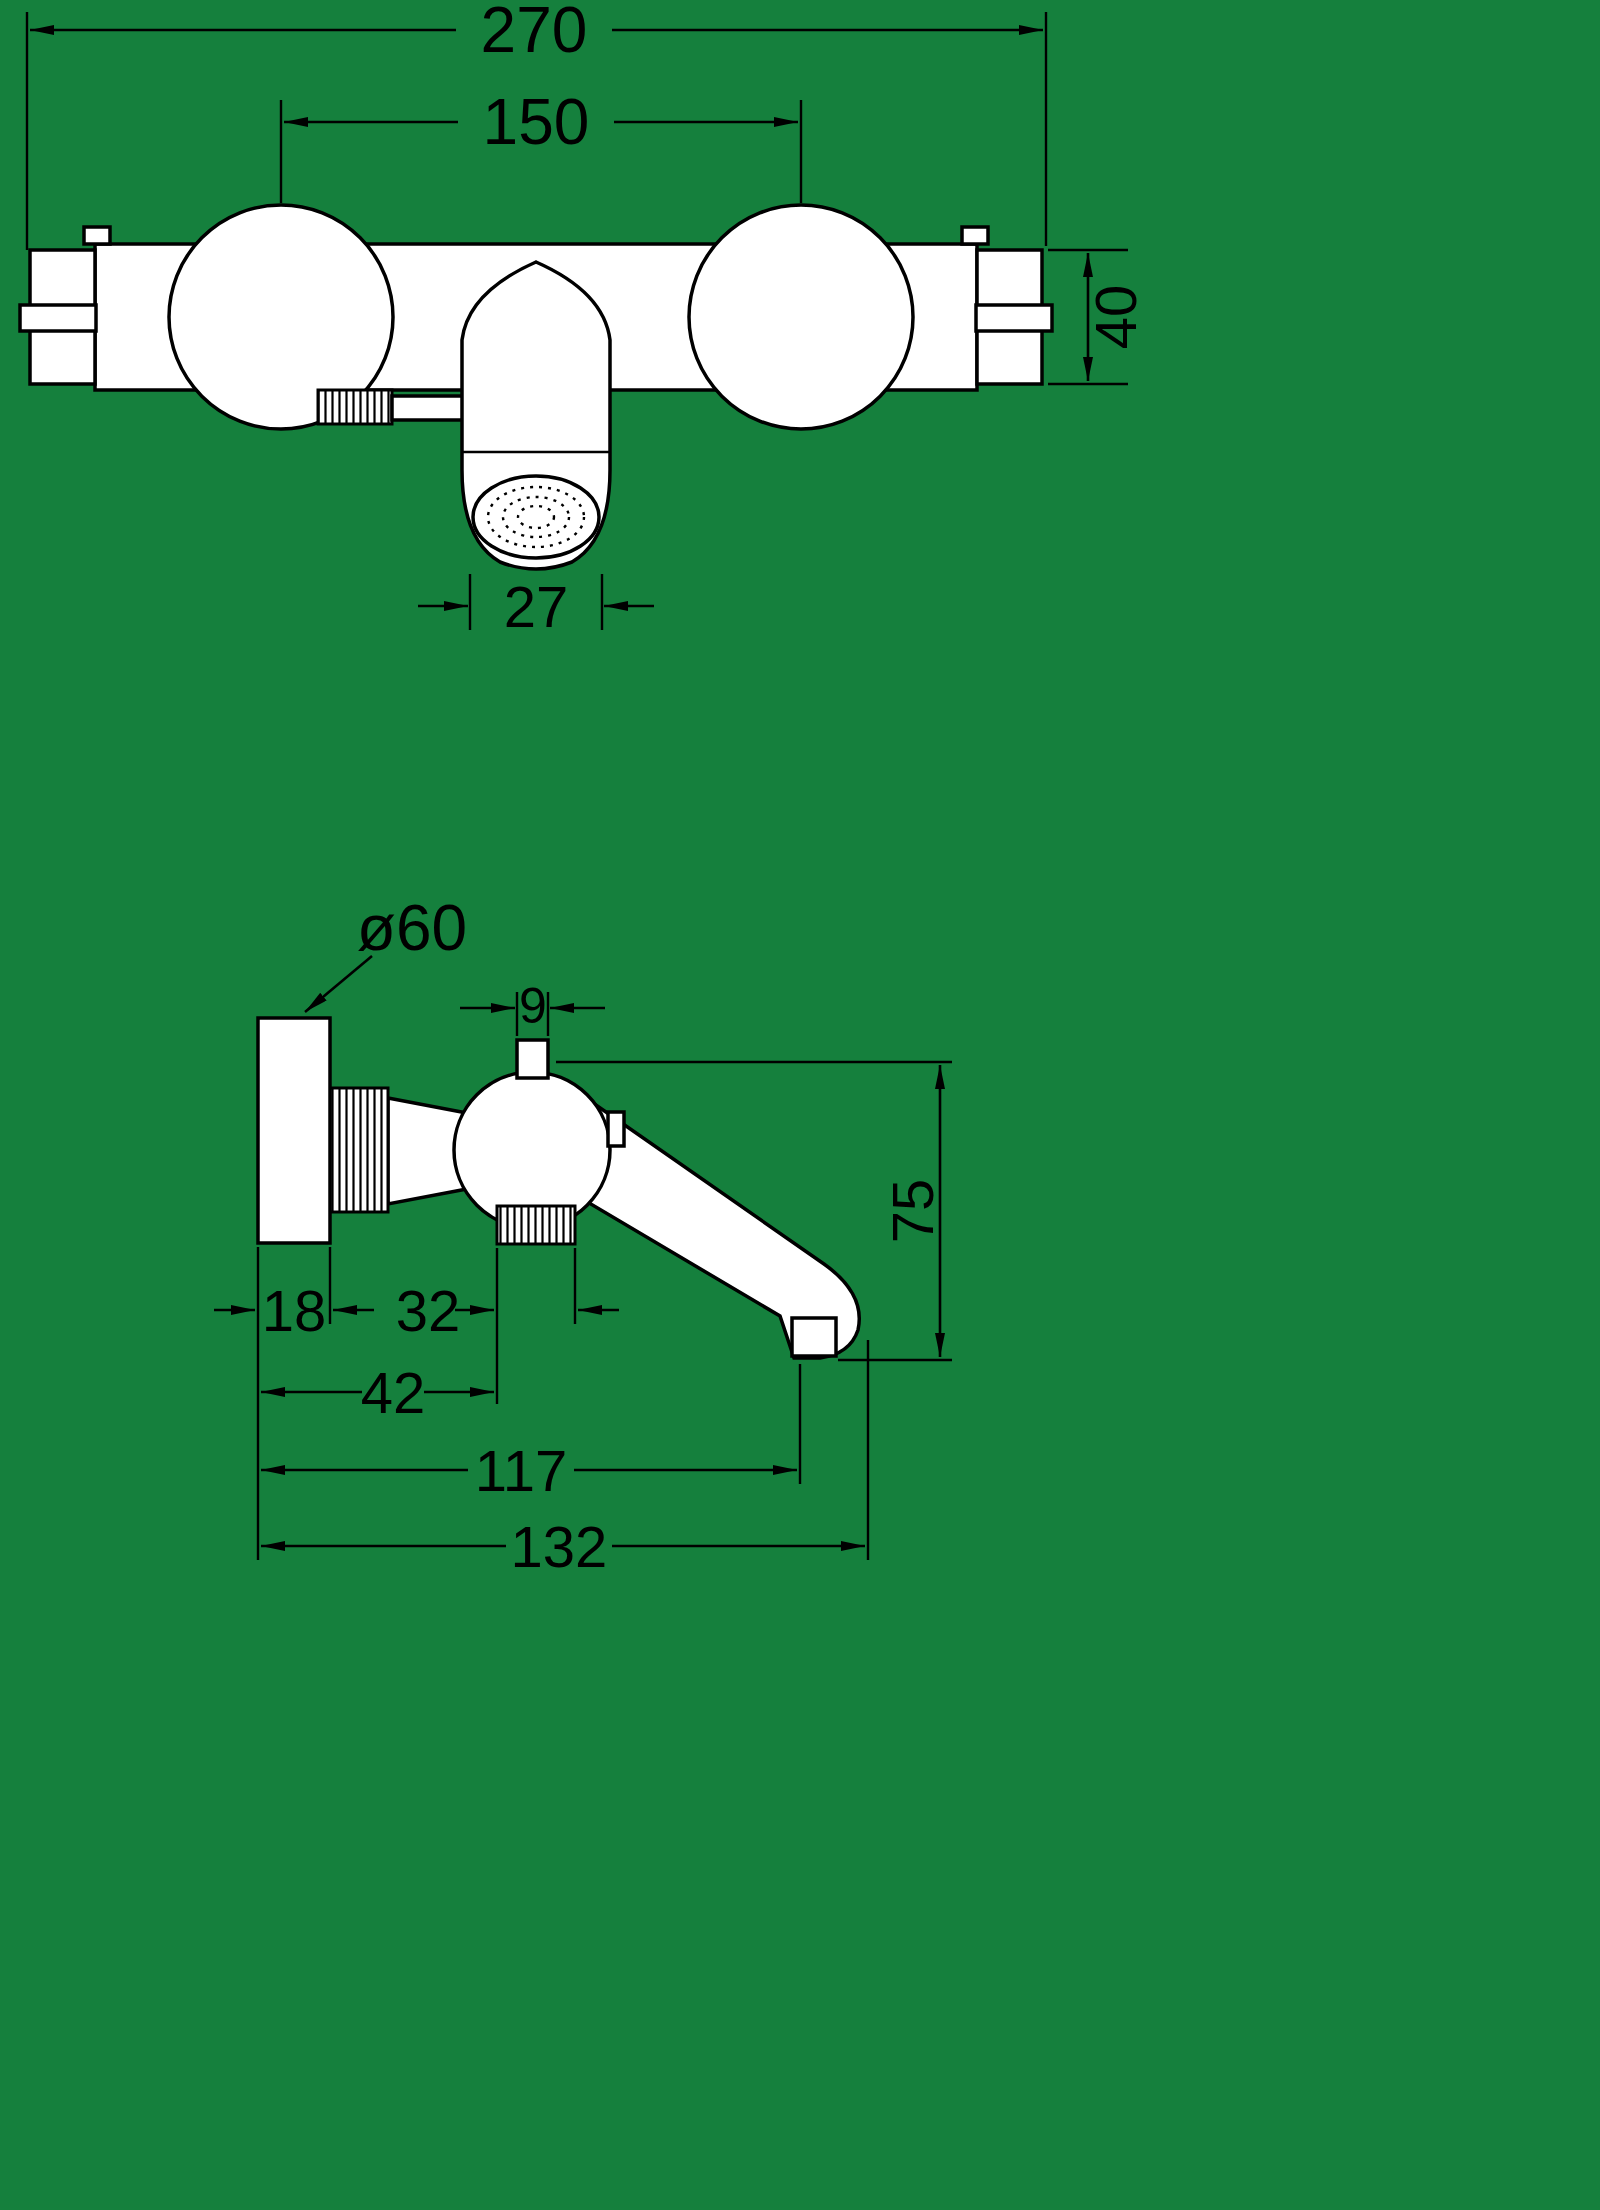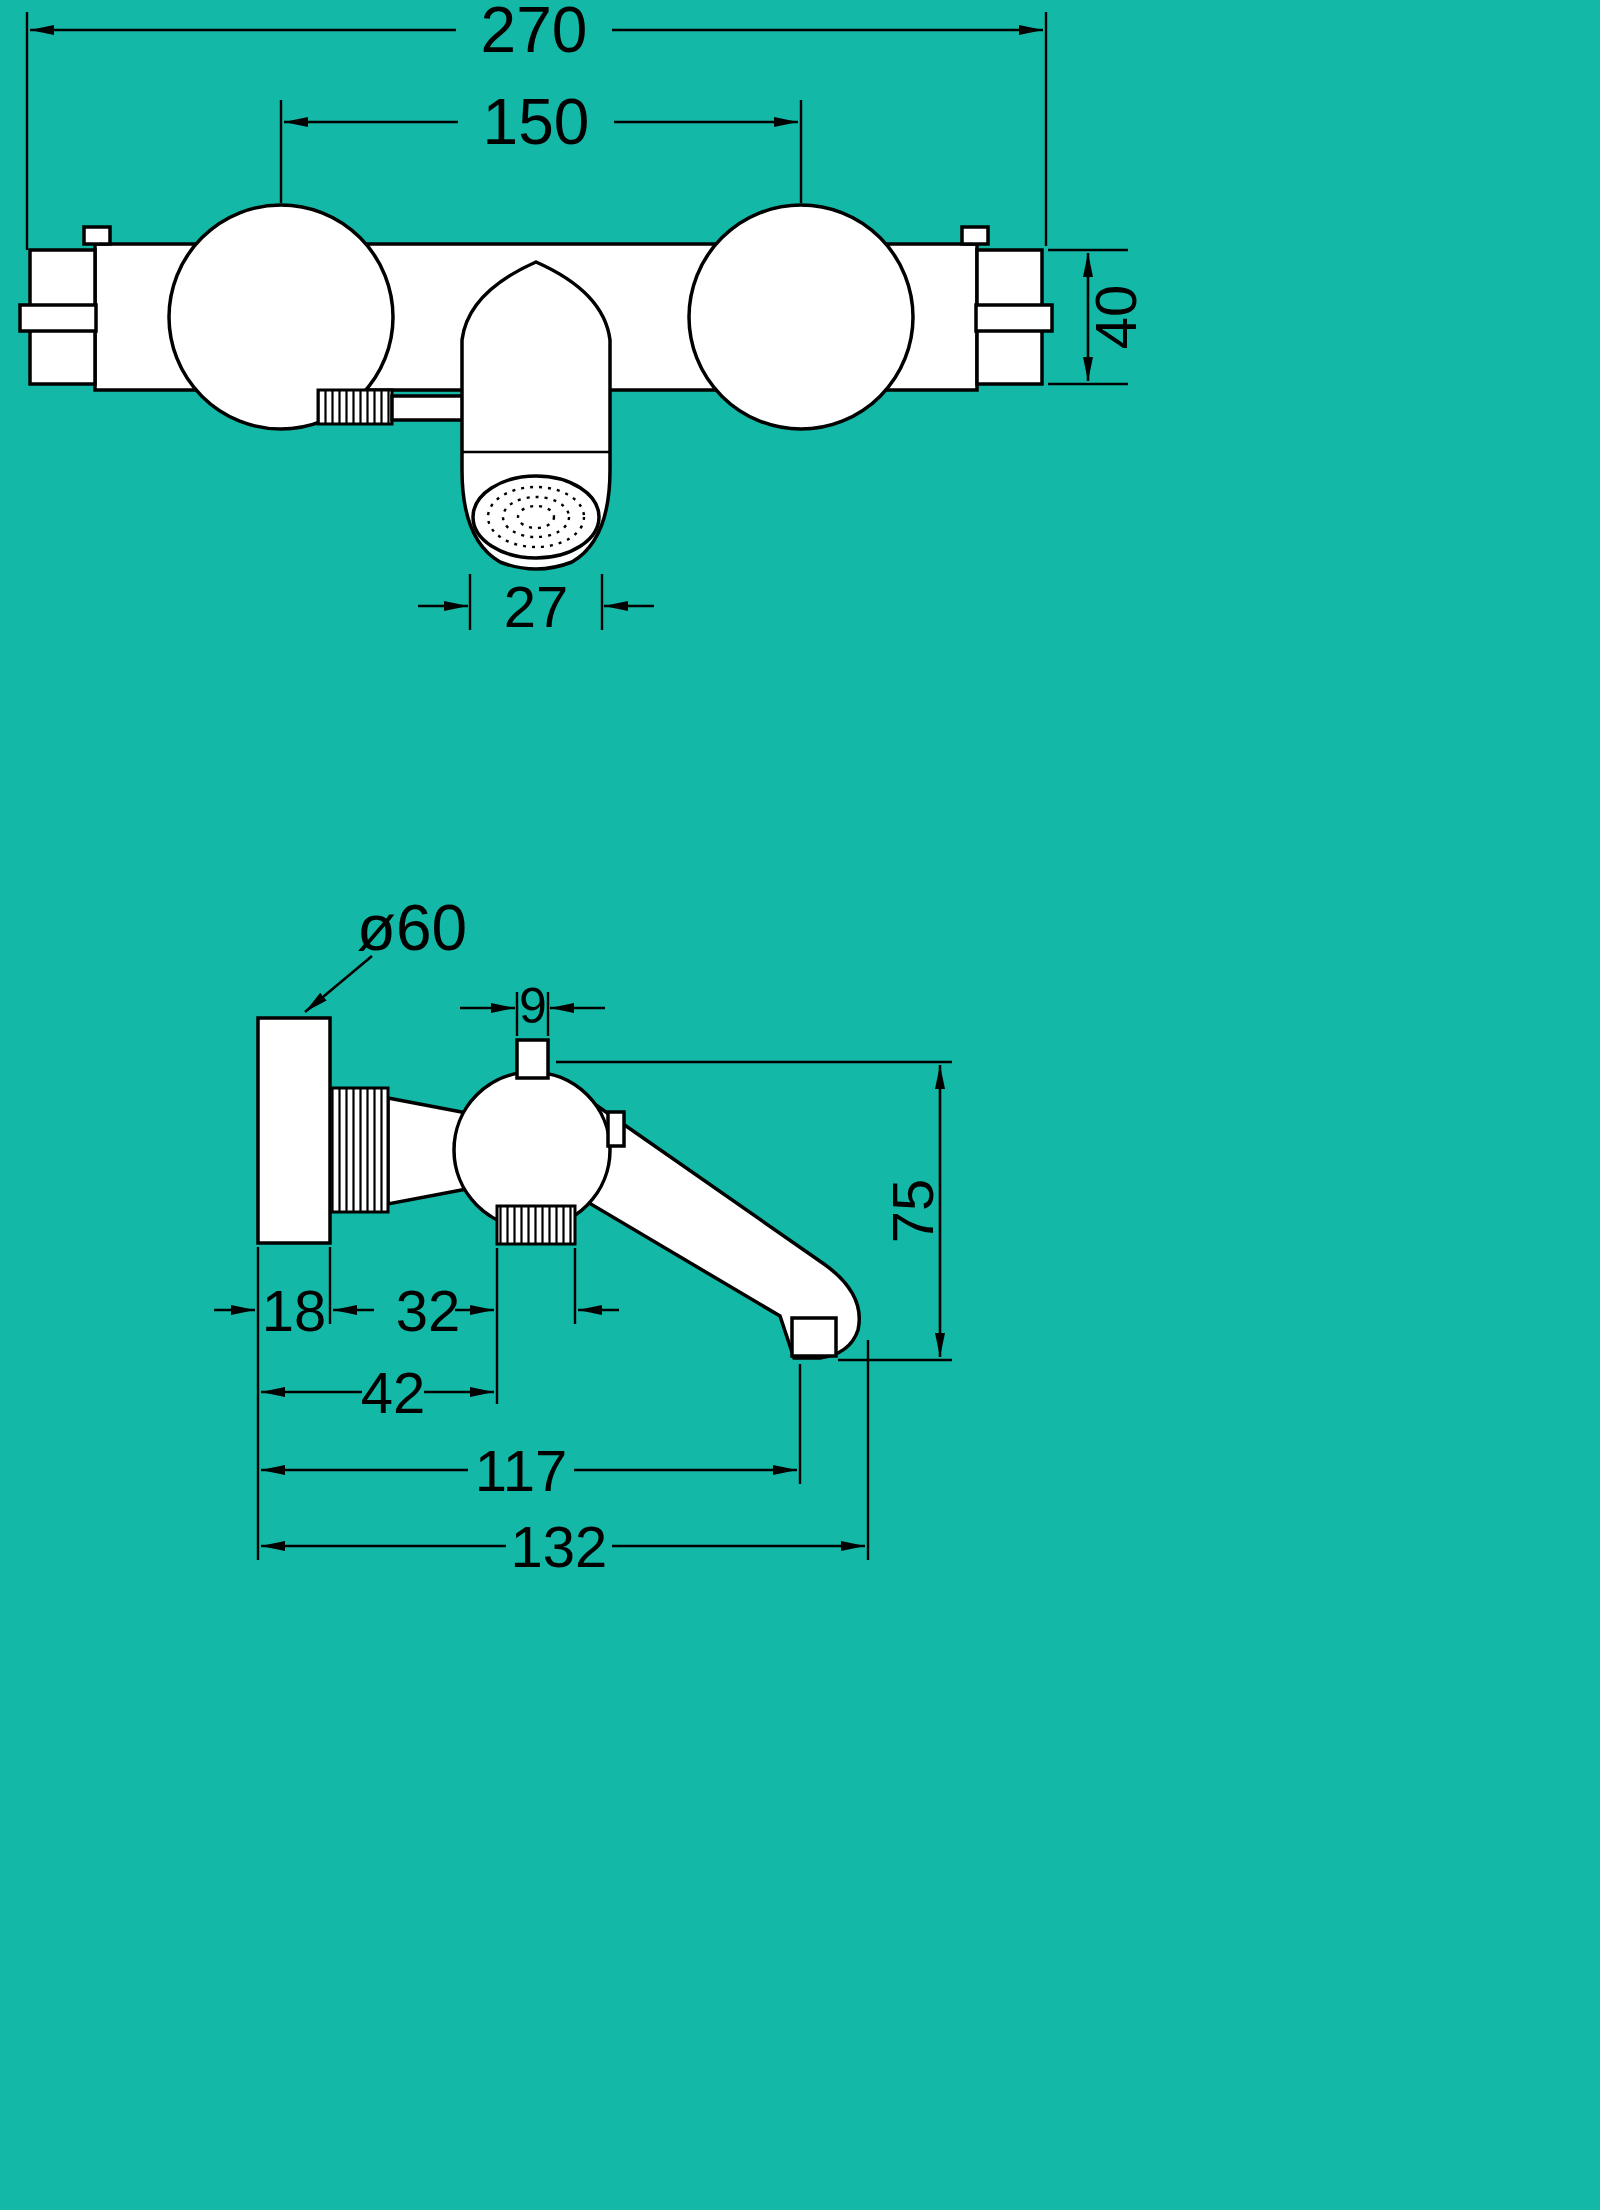--- a/index.html
+++ b/index.html
@@ -1,16 +1,16 @@
 <!DOCTYPE html>
 <html><head>
 <meta charset="utf-8">
 <style>
   html,body{margin:0;padding:0;background:#ffffff;}
-  .page{position:relative;width:1600px;height:2210px;background:#14b8a6;overflow:hidden;}
+  .page{position:relative;width:1600px;height:2210px;background:#15803d;overflow:hidden;}
   svg{display:block;}
   text{font-family:"Liberation Sans", sans-serif;fill:#000;}
   .dim{font-size:58px;}
   .dim-lg{font-size:64px;}
   .dim-sm{font-size:50px;}
   .outline{fill:#ffffff;stroke:#000;stroke-width:3.5;stroke-linejoin:miter;}
   .dimline{stroke:#000;stroke-width:2.6;fill:none;}
   .extline{stroke:#000;stroke-width:2.4;fill:none;}
   .seam{stroke:#000;stroke-width:2.6;fill:none;}
   .dotring{stroke:#000;stroke-width:2.4;fill:none;stroke-dasharray:3 6;}

